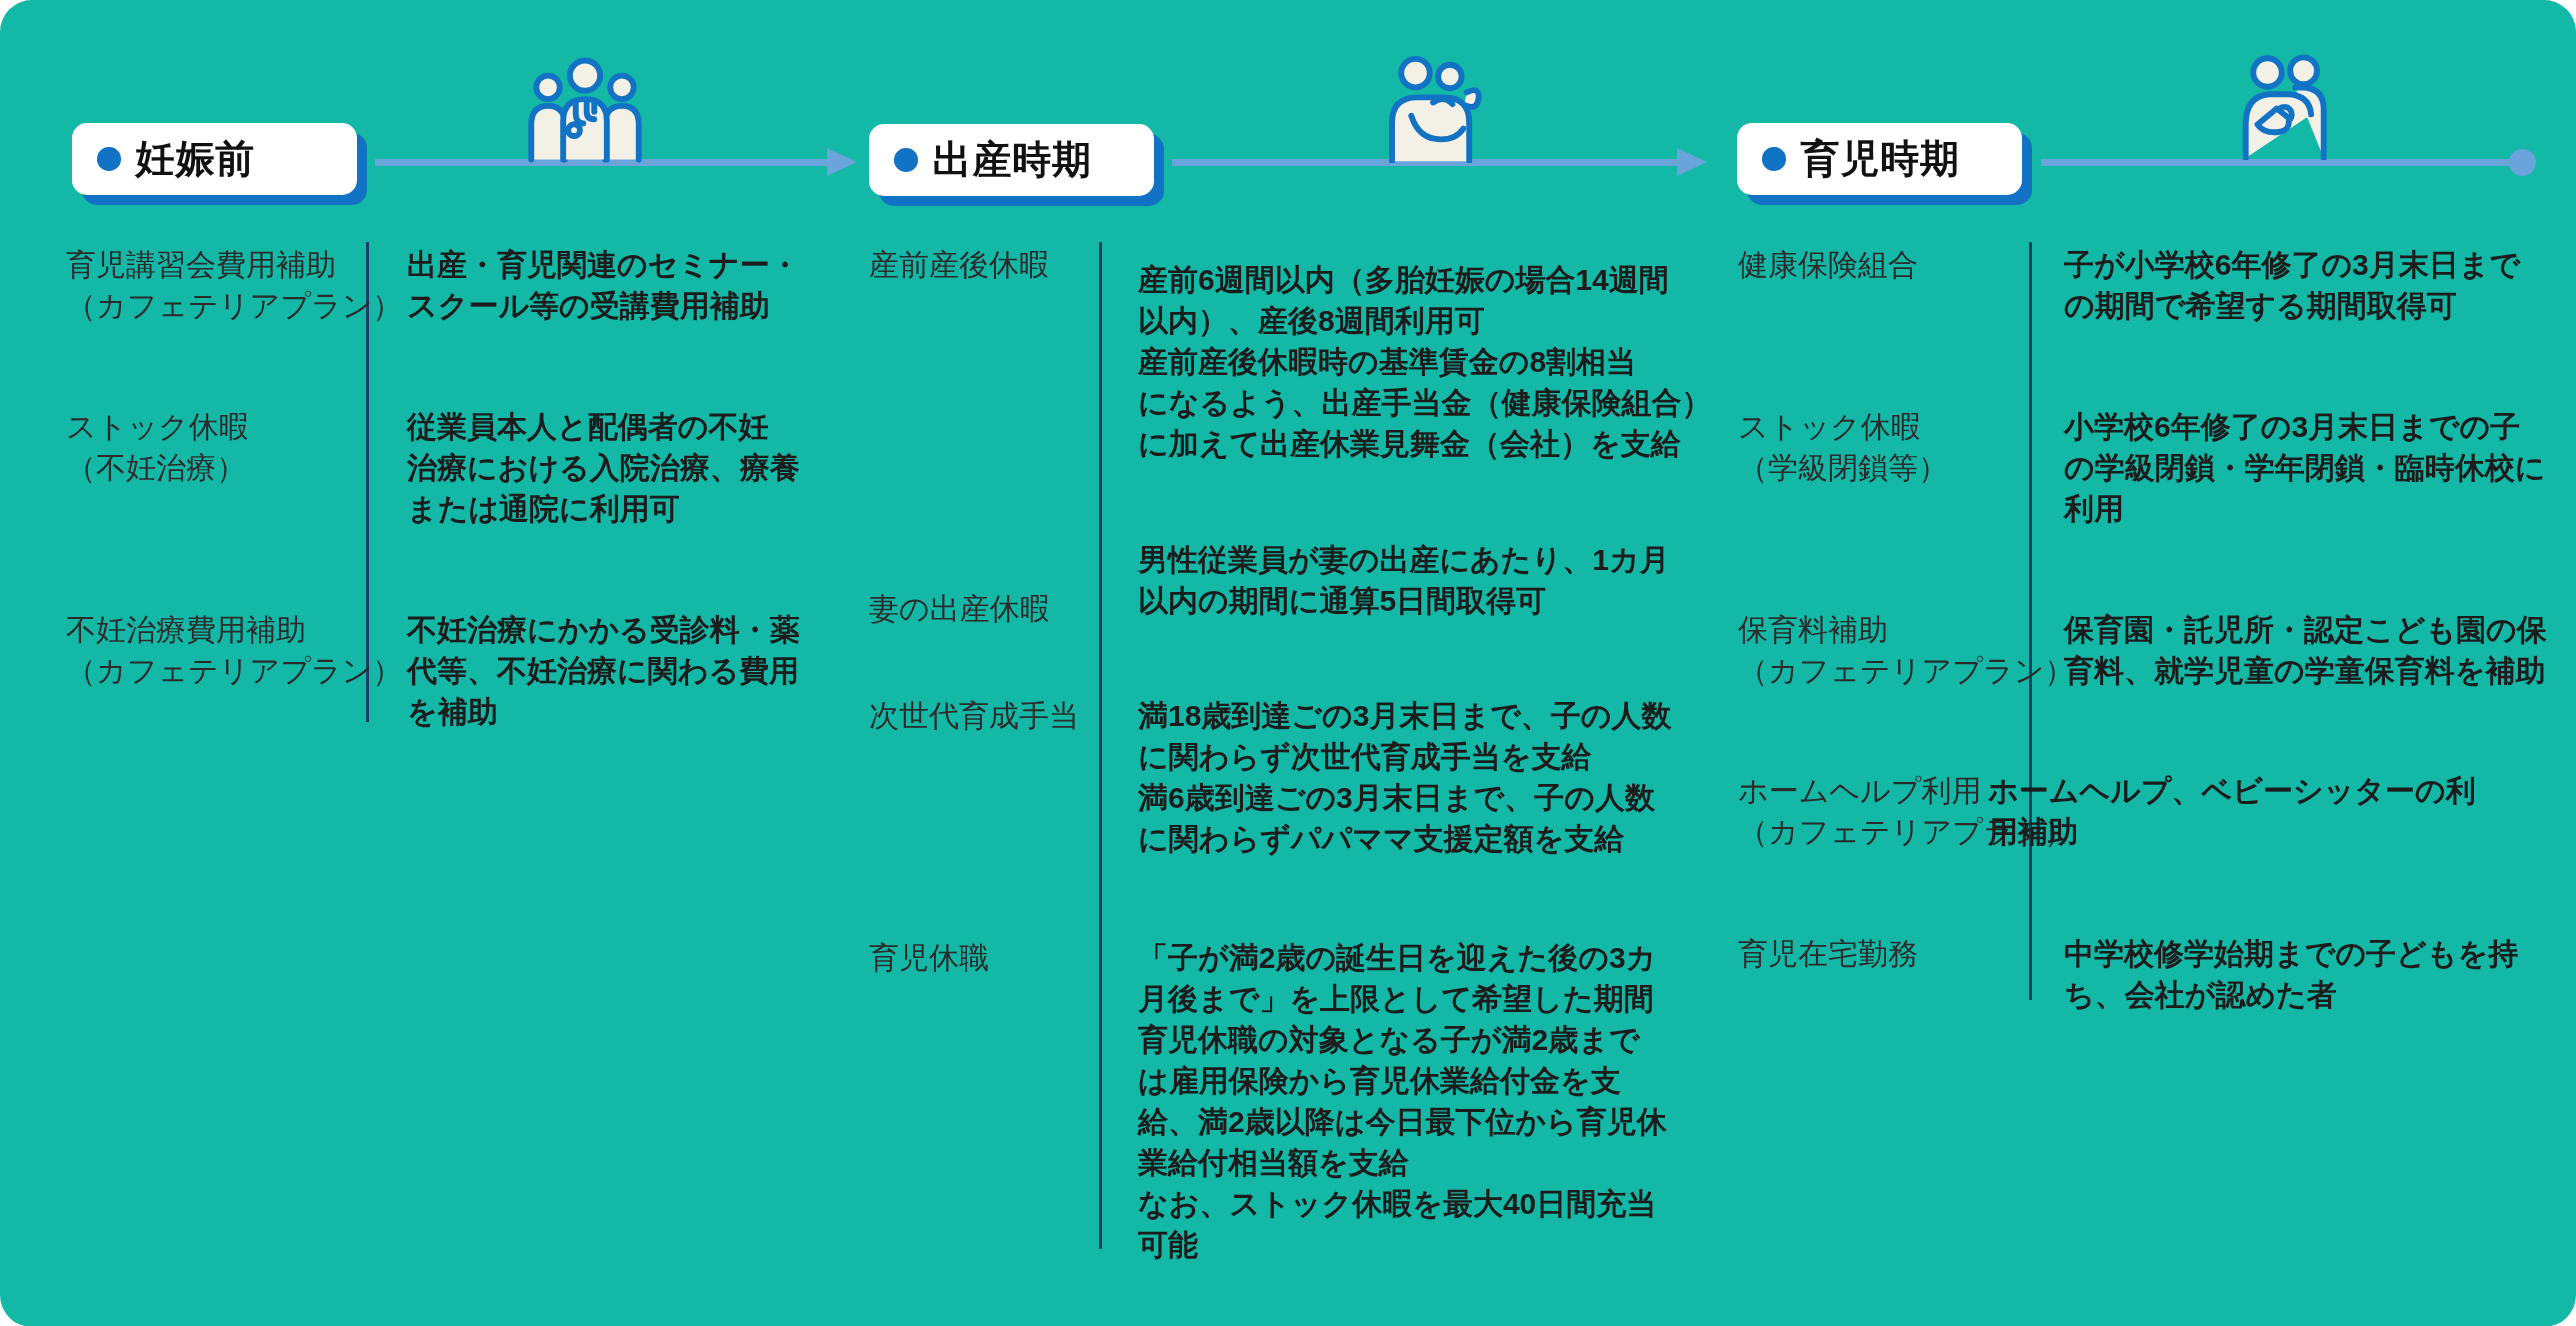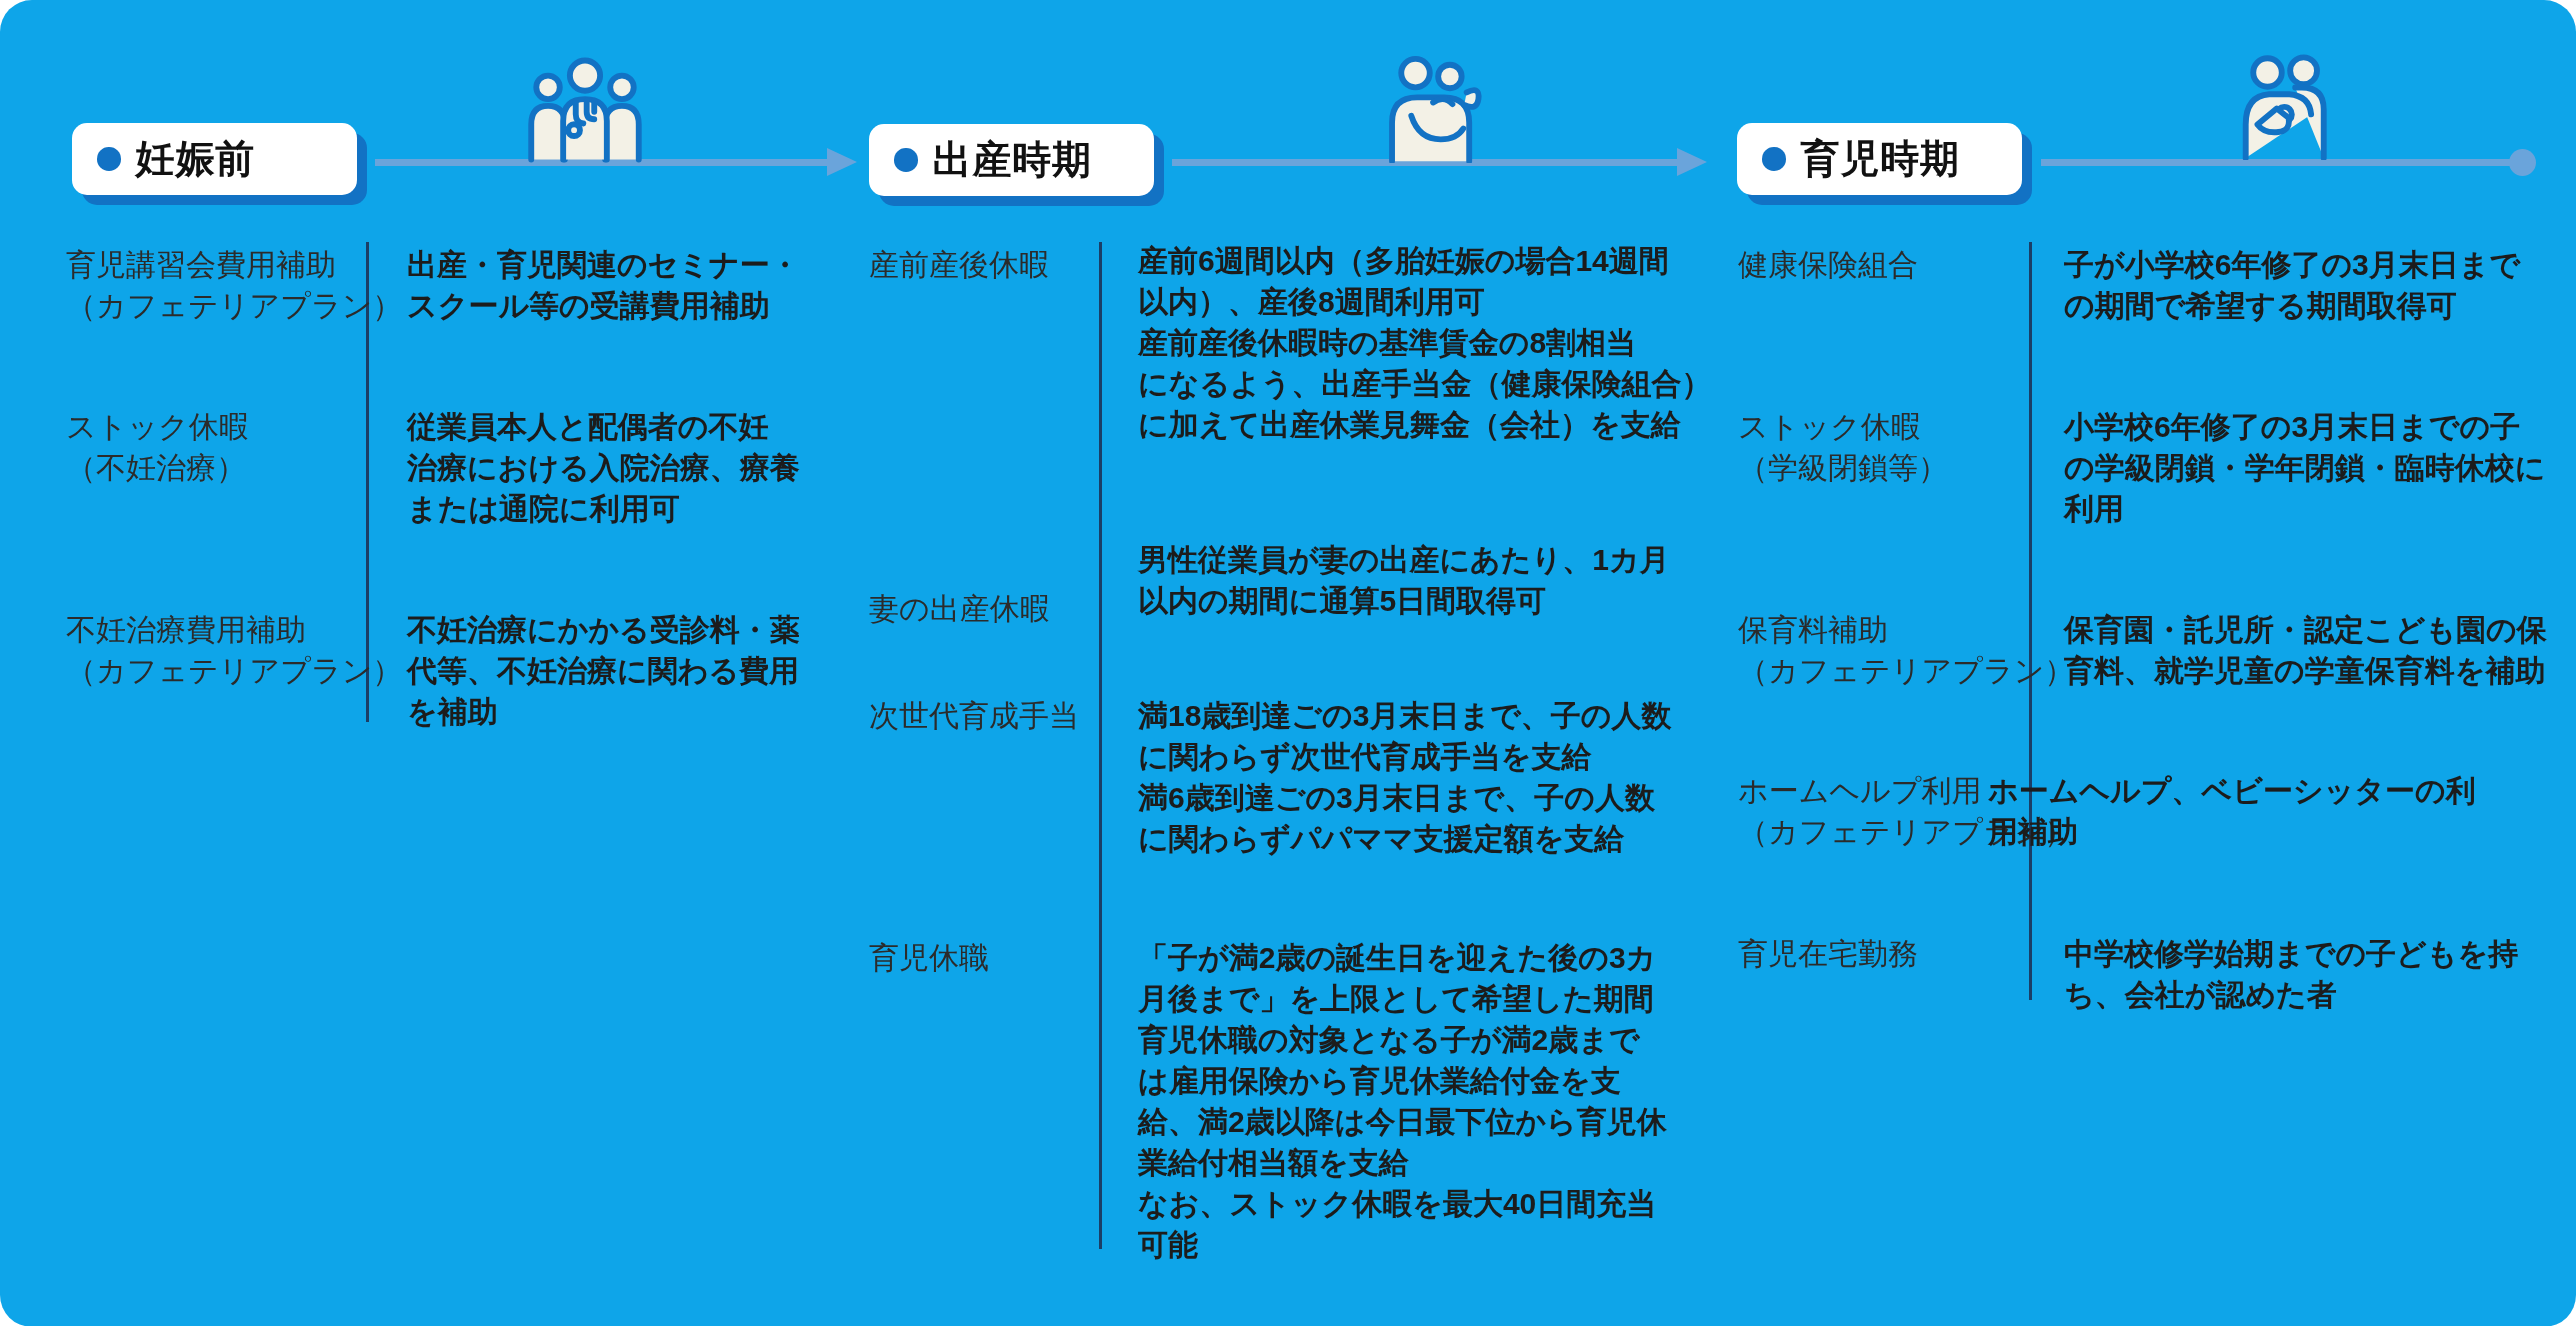--- a/index.html
+++ b/index.html
@@ -1,18 +1,18 @@
 <!DOCTYPE html>
 <html style="font-size:13.5px"><head>
 <meta charset="utf-8">
 <style>
   html,body{margin:0;padding:0;background:#ffffff;}
   .canvas{
     position:relative;width:2576px;height:1327px;
-    background:#0ea5e9;border-radius:32px;overflow:hidden;
+    background:#14b8a6;border-radius:32px;overflow:hidden;
     font-family:"Liberation Sans",sans-serif;color:#1f1f1f;
   }
   .phase-box{
     position:absolute;width:285px;height:72px;background:#ffffff;
     border-radius:15px;box-shadow:10px 10px 0 #1272c4;
     display:flex;align-items:center;
   }
   .bullet{
     display:inline-block;width:23.6px;height:23.6px;border-radius:50%;
     background:#1272c4;margin-left:25px;flex:0 0 auto;
@@ -106,21 +106,21 @@
         <path d="M6,130 V84 q0,-30 30,-30 h32 q30,0 30,30 v46" fill="#f3f1e6"></path>
         <path d="M95,48 q16,-8 14,8 q-2,14 -17,7" fill="#f3f1e6"></path>
         <path d="M29,76 q9,28 35,28 q19,0 27,-13"></path>
         <path d="M55,60 q13,-9 23,2"></path>
       </g>
     </svg>
 
     <div class="divider" style="left:1099px;top:242px;height:1007px"></div>
 
     <div class="term" style="left:869px;top:244px;width:227px">産前産後休暇</div>
-    <div class="desc" style="left:1138px;top:240px;width:589px">産前6週間以内（多胎妊娠の場合14週間
+    <div class="desc" style="left:1138px;top:259px;width:589px">産前6週間以内（多胎妊娠の場合14週間
 以内）、産後8週間利用可
 産前産後休暇時の基準賃金の8割相当
 になるよう、出産手当金（健康保険組合）
 に加えて出産休業見舞金（会社）を支給</div>
 
     <div class="term" style="left:869px;top:588px;width:227px">妻の出産休暇</div>
     <div class="desc" style="left:1138px;top:539px;width:589px">男性従業員が妻の出産にあたり、1カ月
 以内の期間に通算5日間取得可</div>
 
     <div class="term" style="left:869px;top:695px;width:227px">次世代育成手当</div>

